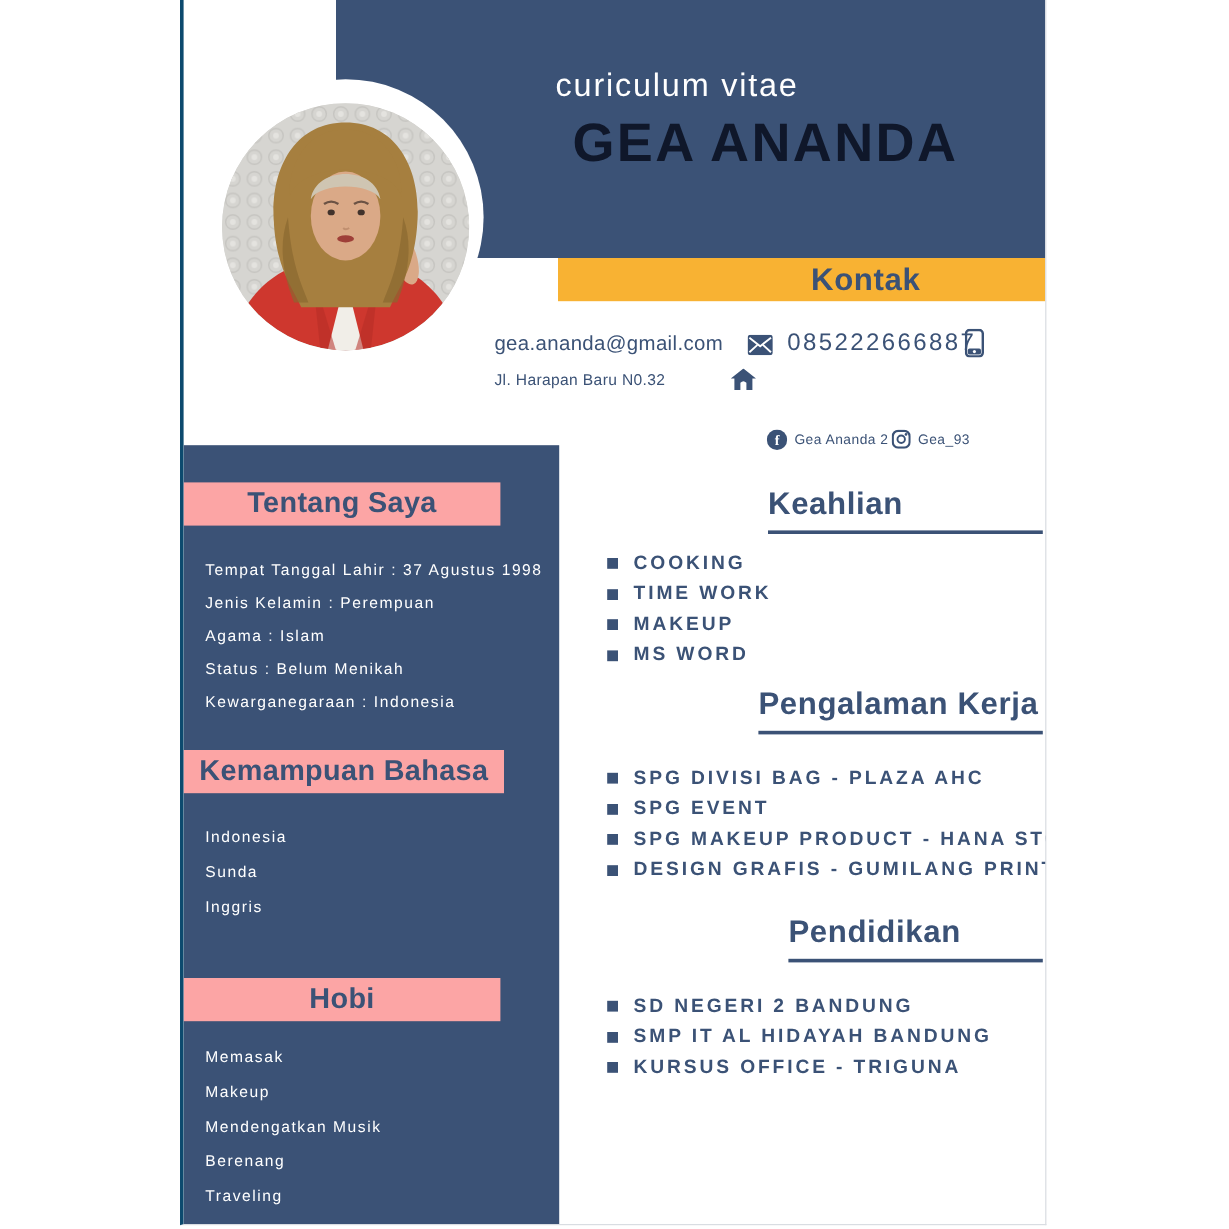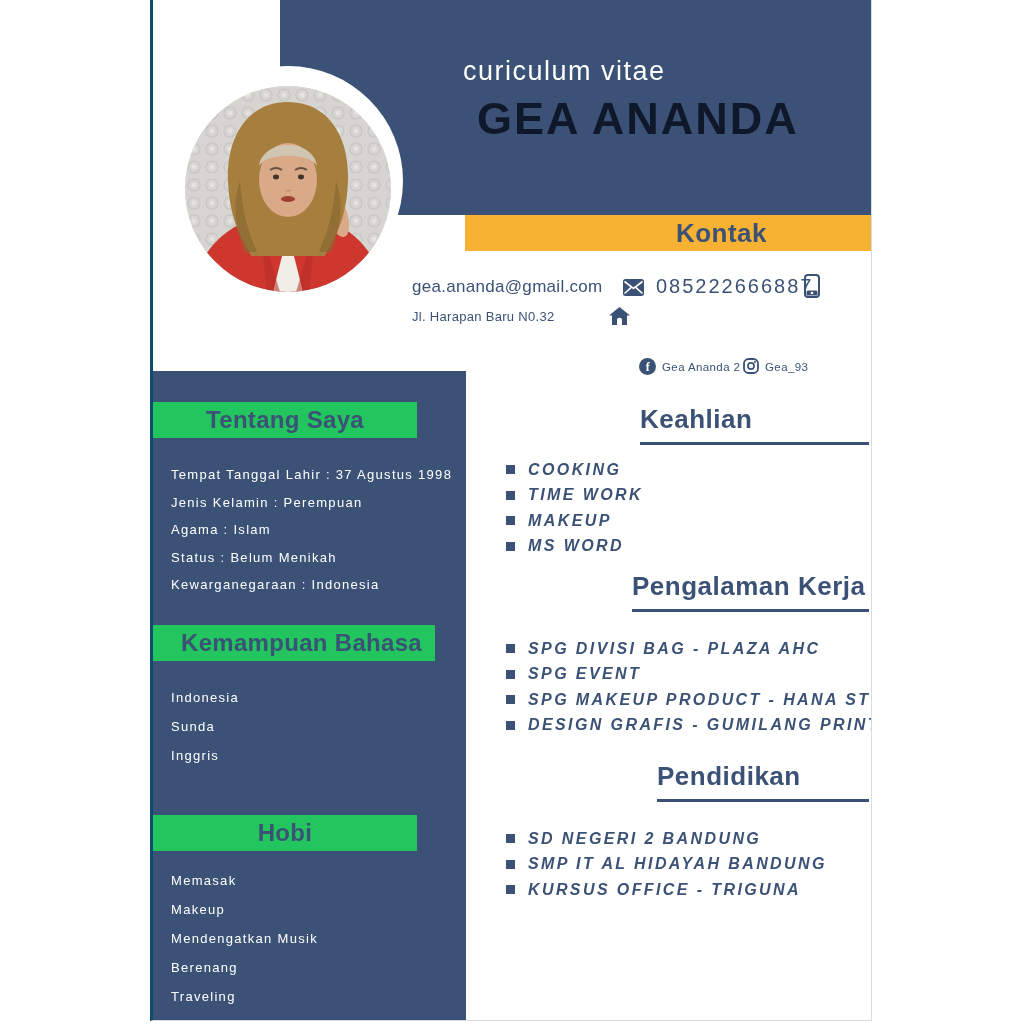--- a/index.html
+++ b/index.html
@@ -33,25 +33,25 @@
   .phone-ic{left:651px;top:274px;}
   .addr-text{left:259px;top:309px;font-size:13px;letter-spacing:0.3px;}
   .home-ic{left:456px;top:307px;}
   .fb-ic{left:486px;top:358px;}
   .fb-text{left:509px;top:361px;font-size:11.5px;letter-spacing:0.4px;}
   .ig-ic{left:590px;top:358px;}
   .ig-text{left:612px;top:361px;font-size:11.5px;letter-spacing:0.4px;}
   
   .sidebar{left:0;top:371px;width:313px;bottom:0;background:#3B5276;}
   .banner{
-    position:absolute;left:0;background:#22c55e;color:#3B5276;
+    position:absolute;left:0;background:#fca5a5;color:#3B5276;
     font-size:24px;font-weight:bold;text-align:center;height:36px;line-height:36px;letter-spacing:0.3px;
   }
   .b-about{top:31px;width:264px;}
-  .b-lang{top:254px;width:267px;padding-left:15px;}
+  .b-lang{top:254px;width:267px;}
   .b-hobby{top:444px;width:264px;}
   .side-list{
     position:absolute;left:18px;right:6px;margin:0;padding:0;list-style:none;
     color:#ffffff;font-size:13px;letter-spacing:1.3px;
   }
   .about-list{top:90px;}
   .about-list li{height:27.5px;display:flex;align-items:center;}
   .lang-list{top:312px;}
   .hobby-list{top:495px;}
   .lang-list li,.hobby-list li{height:29px;display:flex;align-items:center;}
@@ -59,21 +59,21 @@
   .sec-header{
     position:absolute;right:2px;text-align:left;color:#3B5276;
     font-size:26px;font-weight:bold;letter-spacing:0.5px;
     border-bottom:3px solid #3B5276;padding-bottom:7px;
   }
   .h-skills{top:404px;width:229px;}
   .h-work{top:571px;width:237px;}
   .h-edu{top:761px;width:212px;}
   .blist{
     position:absolute;left:353px;margin:0;padding:0;list-style:none;
-    color:#3B5276;font-size:16px;font-weight:bold;letter-spacing:2.4px;font-style:italic;
+    color:#3B5276;font-size:16px;font-weight:bold;letter-spacing:2.4px;
   }
   .blist li{height:25.5px;display:flex;align-items:center;white-space:nowrap;}
   .sq{width:9px;height:9px;background:#3B5276;margin-right:13px;flex:none;}
   .skills-list{top:457px;}
   .work-list{top:636px;}
   .edu-list{top:826px;}
 </style>
 </head>
 <body>
 

